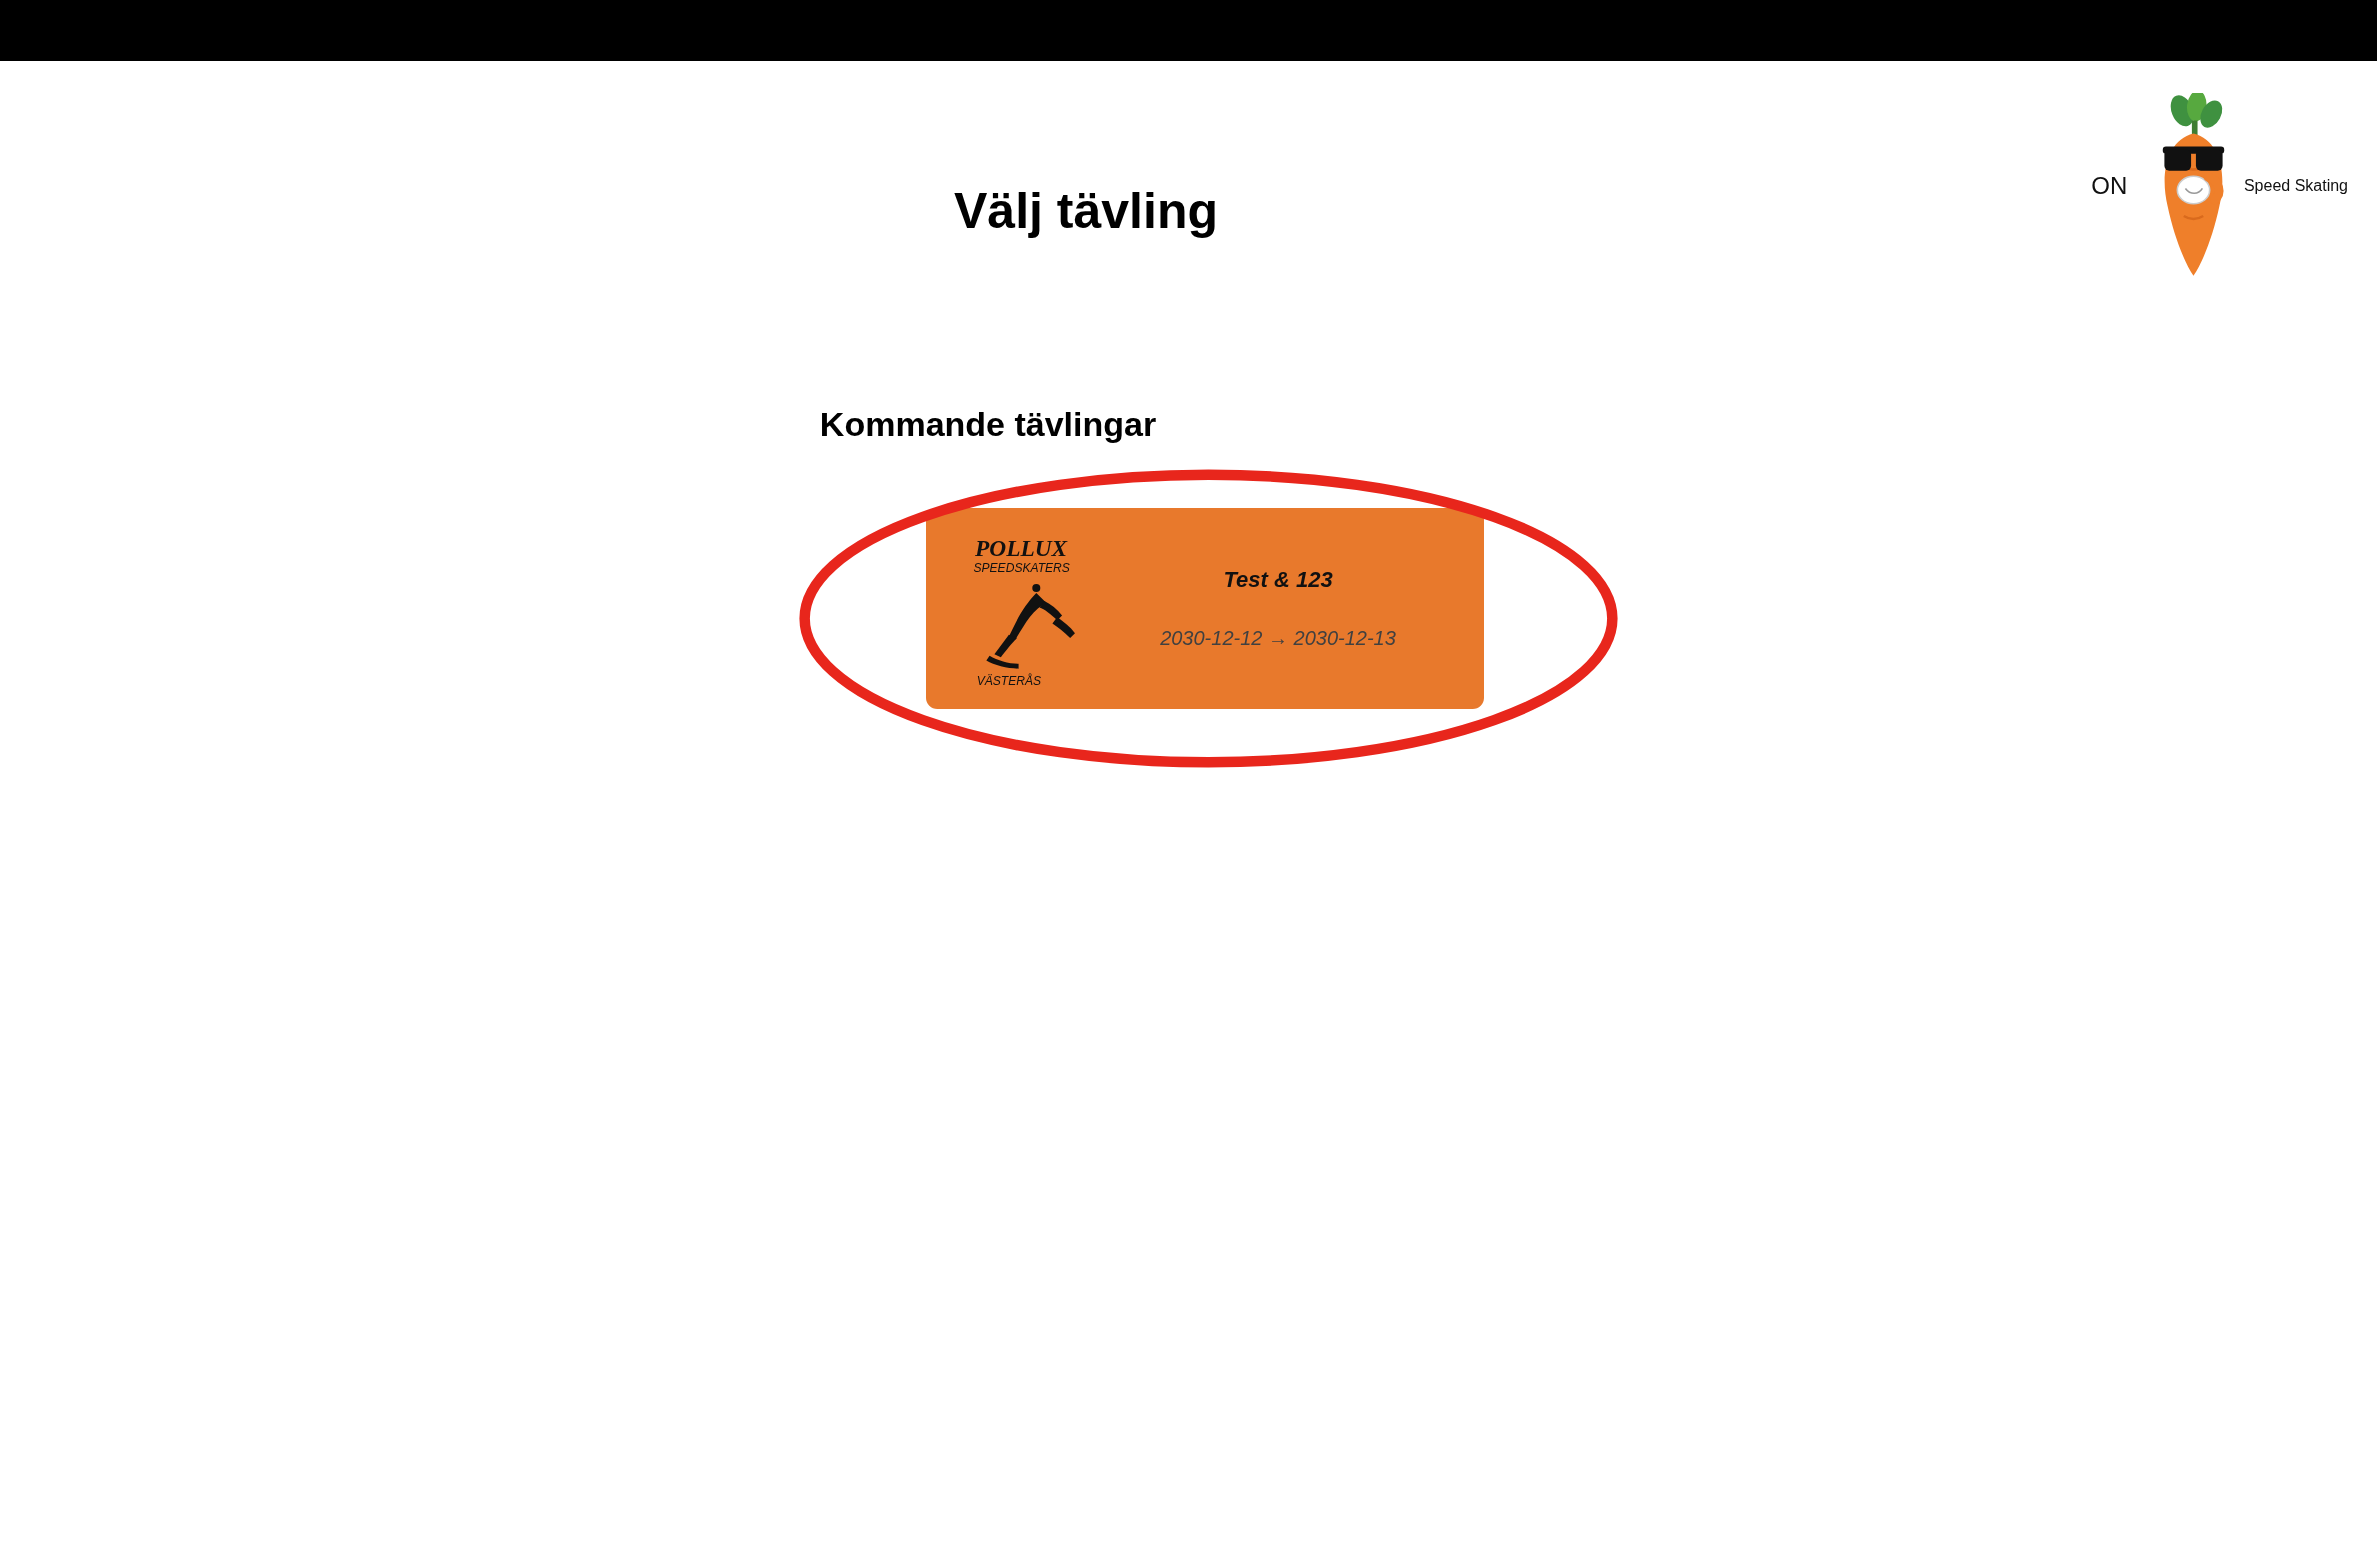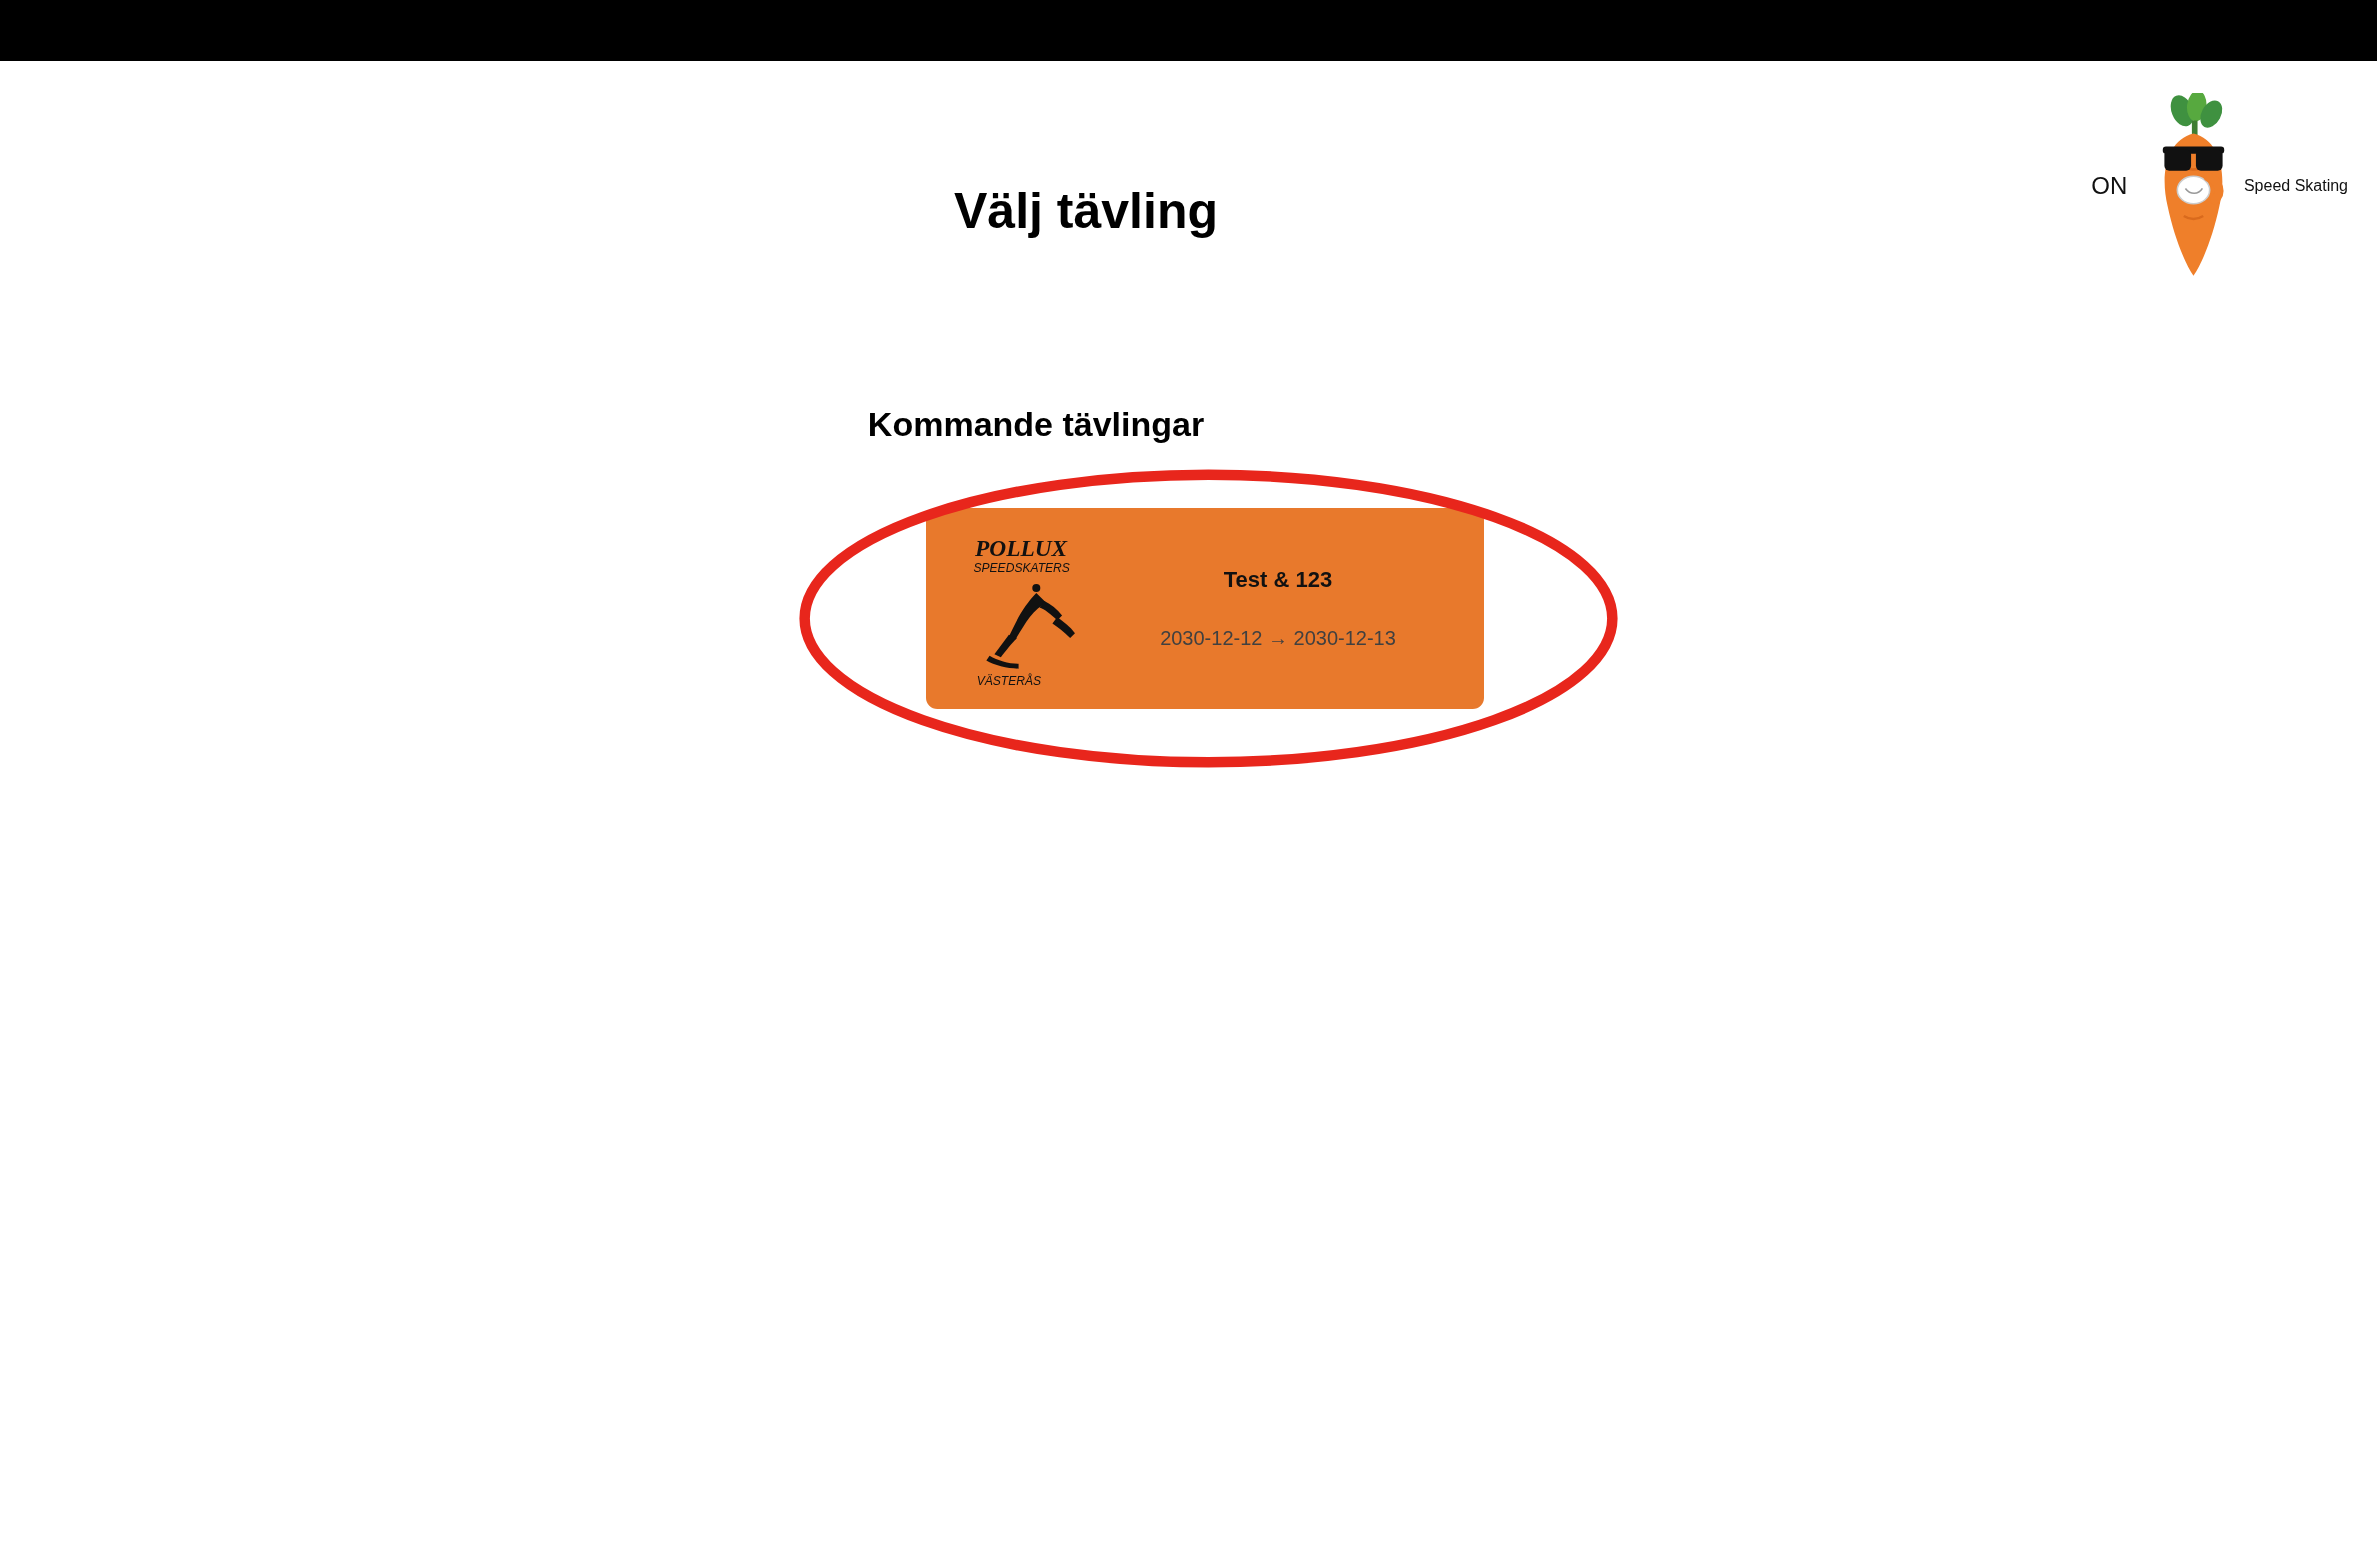--- a/index.html
+++ b/index.html
@@ -79,21 +79,20 @@
 
   .section-title {
     position: absolute;
     left: 0;
     top: 344px;
     width: 1989px;
     text-align: center;
     font-size: 34px;
     font-weight: bold;
     color: #000000;
-    padding-left: 48px;
   }
   .section-title-inner {
     display: inline-block;
     transform: translateX(-6.5px);
   }
 
   
   .comp-list {
     position: absolute;
     left: 926px;
@@ -115,20 +114,21 @@
     width: 137px;
     height: 162px;
     margin-left: 41px;
     position: relative;
     flex: 0 0 auto;
   }
   .comp-card-body {
     flex: 1 1 auto;
     text-align: center;
     padding-right: 32px;
+    font-style: italic;
   }
   .comp-card-name {
     font-size: 22px;
     font-weight: bold;
     color: #111111;
     margin-bottom: 34px;
   }
   .comp-card-dates {
     font-size: 20px;
     color: #404040;

